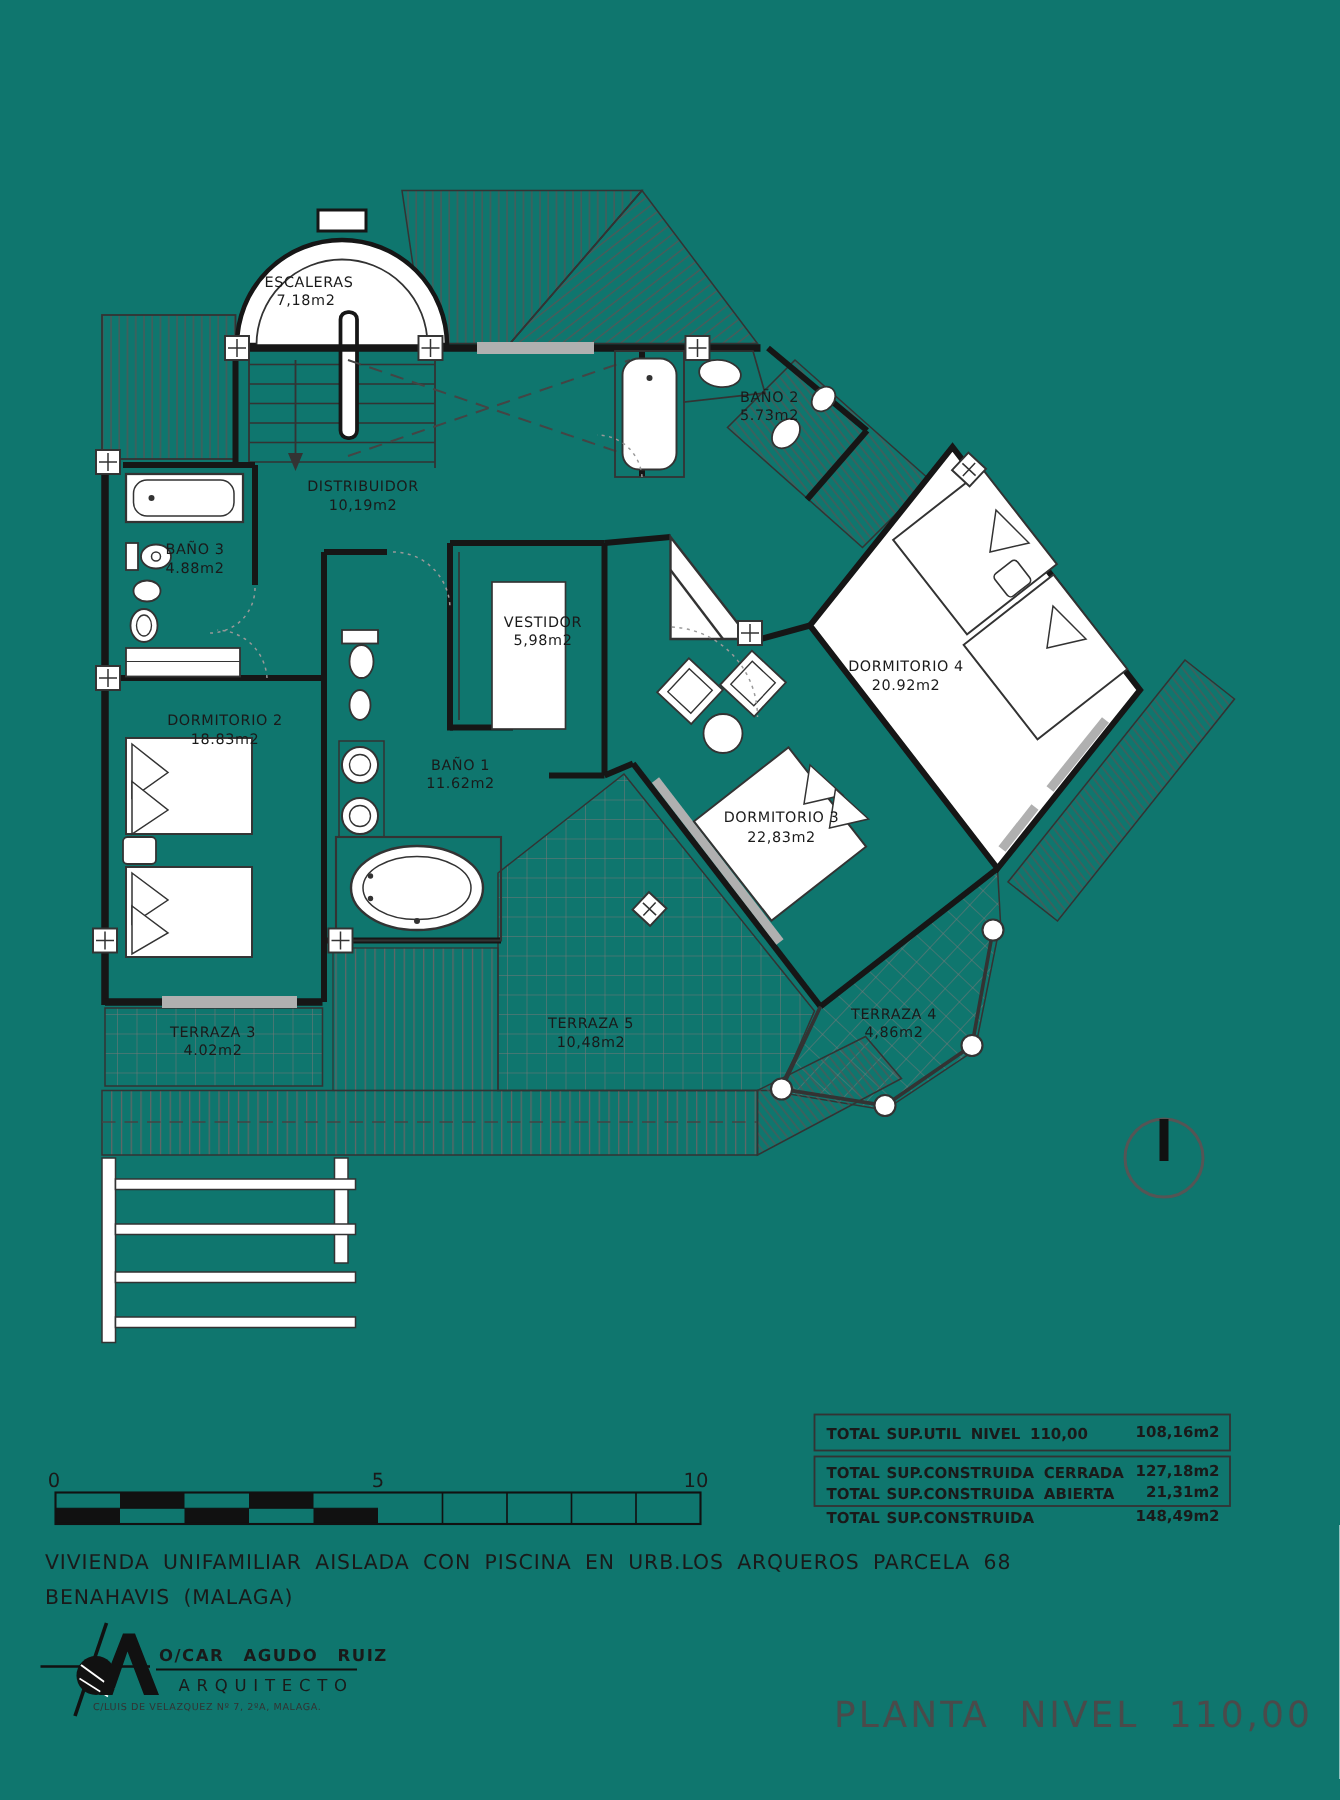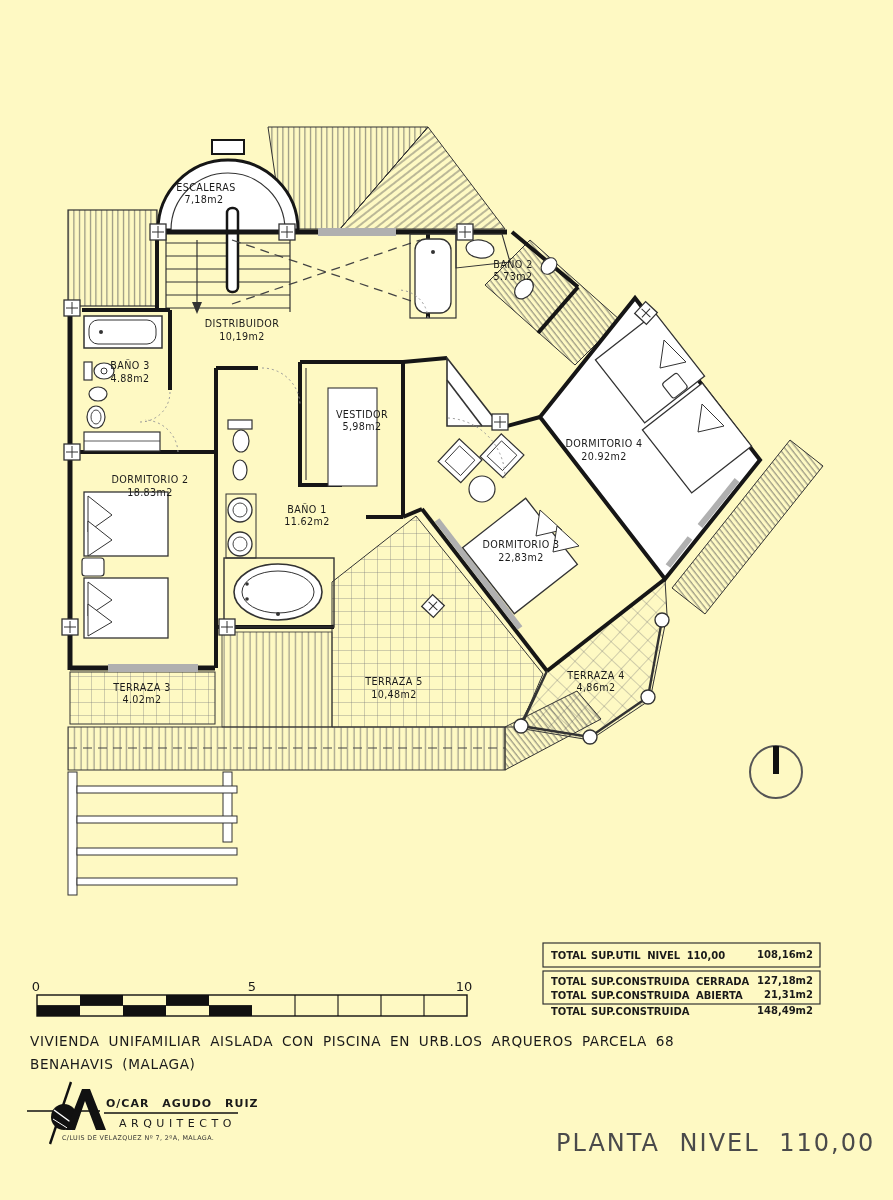--- a/index.html
+++ b/index.html
@@ -1,16 +1,16 @@
 <!DOCTYPE html>
 <html><head>
 <meta charset="utf-8">
 <style>
   html,body{margin:0;padding:0;background:#fff;}
-  .page{position:relative;width:893px;height:1200px;background:#fef9c3;overflow:hidden;
+  .page{position:relative;width:893px;height:1200px;background:#0f766e;overflow:hidden;
         font-family:"DejaVu Sans","Liberation Sans",sans-serif;}
   svg{display:block;}
   text{fill:#1a1a1a;}
   .room-label{font-size:9.6px;letter-spacing:.4px;text-anchor:middle;font-weight:400;}
   .tbl{font-size:10px;font-weight:700;word-spacing:3px;}
   .tbl-val{text-anchor:end;}
   .tick{font-size:13px;font-weight:400;text-anchor:middle;}
   .title-line{font-size:13.6px;letter-spacing:.6px;word-spacing:4px;font-weight:400;}
   .arch-name{font-size:11px;font-weight:700;letter-spacing:1px;word-spacing:8px;}
   .arch-title{font-size:11px;letter-spacing:4.5px;font-weight:400;}

